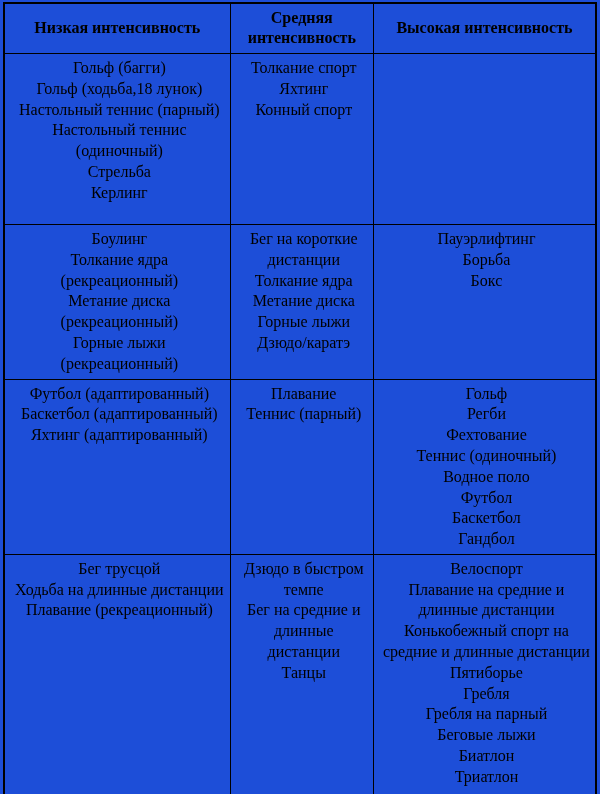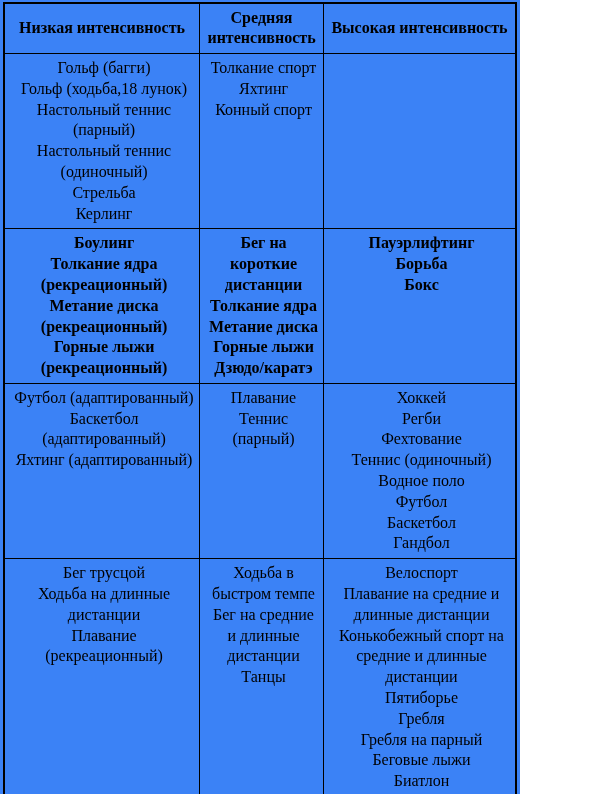--- a/index.html
+++ b/index.html
@@ -3,25 +3,25 @@
 <meta charset="utf-8">
 <style>
   html, body {
     margin: 0;
     padding: 0;
     background: #ffffff;
     color: #000000;
     font-family: "Liberation Serif", "DejaVu Serif", serif;
   }
   .page {
-    width: 520px;
+    width: 600px;
     height: 794px;
     box-sizing: border-box;
     padding: 2px 3px;
-    background: #3b82f6;
+    background: #1d4ed8;
   }
   table.intensity {
     width: 100%;
     height: 100%;
     border-collapse: collapse;
     table-layout: fixed;
   }
   table.intensity th,
   table.intensity td {
     border: 1px solid #000000;
@@ -43,21 +43,21 @@
     height: 48px;
   }
   td {
     font-size: 16px;
     vertical-align: top;
     text-align: left;
     padding: 4px 4px 4px 8px;
     line-height: 1.3;
   }
   tbody tr:nth-child(1) td { height: 171px; }
-  tbody tr:nth-child(2) td { height: 144px; font-weight: bold; }
+  tbody tr:nth-child(2) td { height: 144px; }
   tbody tr:nth-child(3) td { height: 161px; }
   tbody tr:nth-child(4) td { height: 258px; }
   .item {
     margin: 0;
     text-align: center;
   }
 </style>
 </head>
 <body>
 
@@ -116,38 +116,38 @@
           <td>
             <div class="item">Футбол (адаптированный)</div>
             <div class="item">Баскетбол (адаптированный)</div>
             <div class="item">Яхтинг (адаптированный)</div>
           </td>
           <td>
             <div class="item">Плавание</div>
             <div class="item">Теннис (парный)</div>
           </td>
           <td>
-            <div class="item">Хоккей</div>
+            <div class="item">Гольф</div>
             <div class="item">Регби</div>
             <div class="item">Фехтование</div>
             <div class="item">Теннис (одиночный)</div>
             <div class="item">Водное поло</div>
             <div class="item">Футбол</div>
             <div class="item">Баскетбол</div>
             <div class="item">Гандбол</div>
           </td>
         </tr>
         <tr>
           <td>
             <div class="item">Бег трусцой</div>
             <div class="item">Ходьба на длинные дистанции</div>
             <div class="item">Плавание (рекреационный)</div>
           </td>
           <td>
-            <div class="item">Ходьба в быстром темпе</div>
+            <div class="item">Дзюдо в быстром темпе</div>
             <div class="item">Бег на средние и длинные дистанции</div>
             <div class="item">Танцы</div>
           </td>
           <td>
             <div class="item">Велоспорт</div>
             <div class="item">Плавание на средние и длинные дистанции</div>
             <div class="item">Конькобежный спорт на средние и длинные дистанции</div>
             <div class="item">Пятиборье</div>
             <div class="item">Гребля</div>
             <div class="item">Гребля на парный</div>

